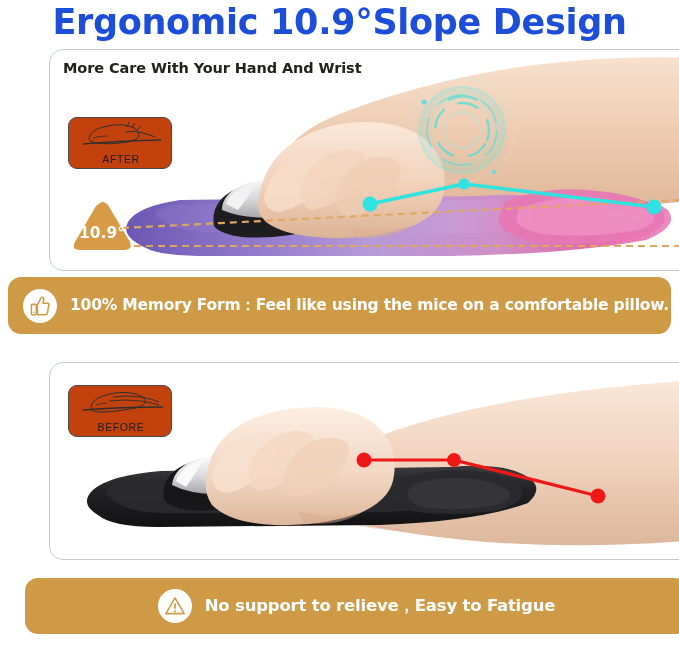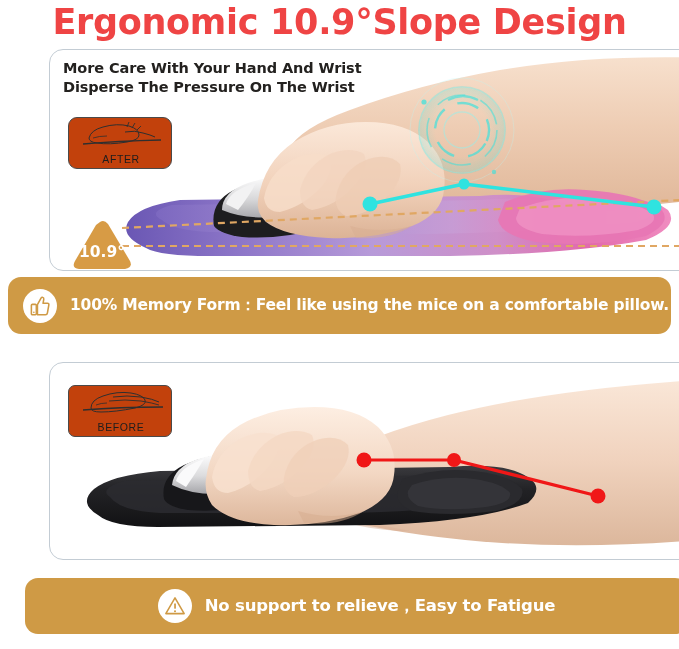--- a/index.html
+++ b/index.html
@@ -14,21 +14,21 @@
   }
 
   
   .page-title {
     width: 679px;
     height: 46px;
     line-height: 44px;
     text-align: center;
     font-size: 35px;
     font-weight: bold;
-    color: #ef4444;
+    color: #1d4ed8;
     letter-spacing: -0.3px;
     white-space: nowrap;
     font-family: "DejaVu Sans", sans-serif;
   }
 
   
   .panel {
     position: absolute;
     left: 8px;
     width: 663px;
@@ -61,42 +61,42 @@
     position: absolute;
     width: 104px;
     height: 52px;
     border: 1.3px solid #4a4a4a;
     border-radius: 9px;
     background: #c2410c;
     z-index: 16;
     text-decoration: underline;
   }
   .badge-after  { left: 18px; top: 67px; }
-  .badge-before { left: 18px; top: 22px; border-radius: 7px; }
+  .badge-before { left: 18px; top: 22px; }
   .state-badge .badge-art {
     position: absolute;
     left: 0; top: 2px;
     width: 104px; height: 30px;
   }
   .state-badge .badge-label {
     position: absolute;
     left: 0; bottom: 3px;
     width: 104px;
     text-align: center;
     font-size: 10.5px;
     color: #1d1d1d;
     letter-spacing: 0.6px;
     font-family: "Liberation Sans", sans-serif;
   }
 
   
   .angle-badge {
     position: absolute;
     left: 20px;
-    top: 167px;
+    top: 148px;
     width: 64px;
     height: 58px;
     z-index: 17;
   }
   .angle-badge .angle-text {
     position: absolute;
     left: 0; top: 26px;
     width: 64px;
     text-align: center;
     font-size: 15.5px;
@@ -242,21 +242,20 @@
 
       <polyline points="320,154 414,134 604,157" fill="none" stroke="#2fe3e0" stroke-width="3.4" stroke-linejoin="round"></polyline>
       <circle cx="320" cy="154" r="7.5" fill="#2fe3e0"></circle>
       <circle cx="414" cy="134" r="5.5" fill="#2fe3e0"></circle>
       <circle cx="604" cy="157" r="7.5" fill="#2fe3e0"></circle>
     </svg>
   </div>
 
   <div class="panel-heading">
     <div>More Care With Your Hand And Wrist</div>
-    <div>Disperse The Pressure On The Wrist</div>
   </div>
 
   <div class="state-badge badge-after">
     <svg class="badge-art" viewBox="0 0 104 30">
       <path d="M20,18 Q22,10 34,7 Q48,3 60,6 Q70,9 70,15 Q70,20 58,22 Q40,25 28,23 Q20,22 20,18 Z" fill="none" stroke="#2f2f2f" stroke-width="1"></path>
       <path d="M58,7 L60,2 M63,8 L66,3 M68,10 L72,6" stroke="#2f2f2f" stroke-width="0.9"></path>
       <path d="M56,12 Q66,10 74,13 Q82,15 86,17" fill="none" stroke="#2f2f2f" stroke-width="1"></path>
       <path d="M14,24 Q48,21 92,20" fill="none" stroke="#2f2f2f" stroke-width="1.3"></path>
       <path d="M24,18 Q30,16 38,16" fill="none" stroke="#2f2f2f" stroke-width="0.8"></path>
     </svg>

